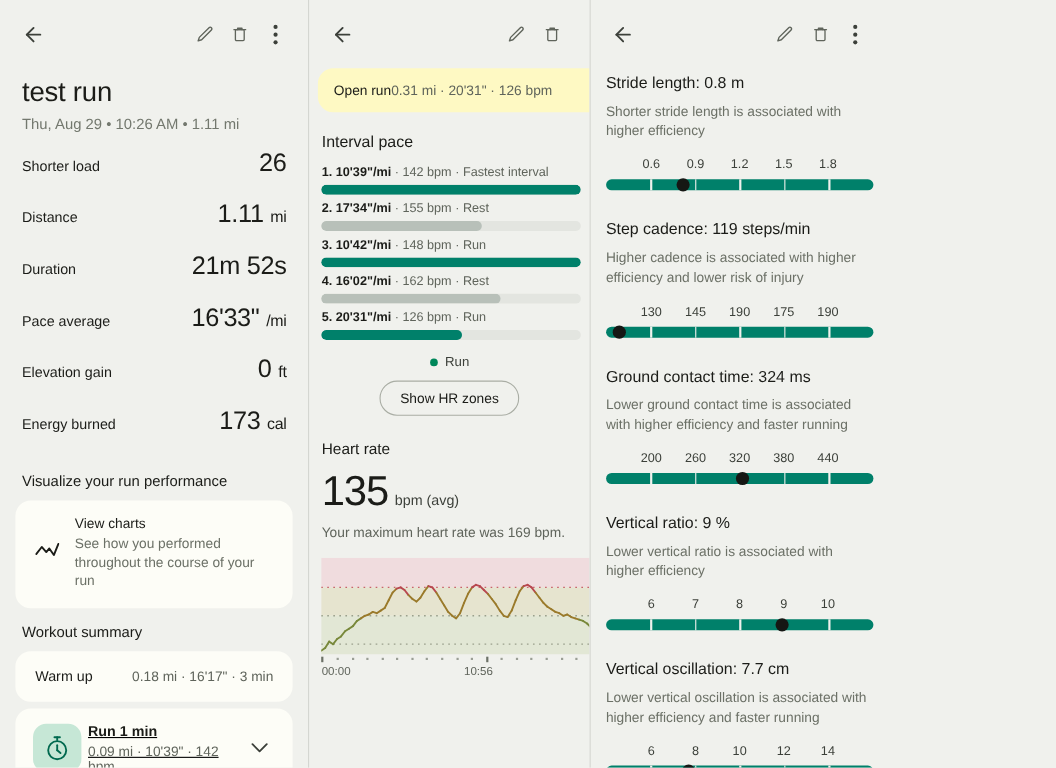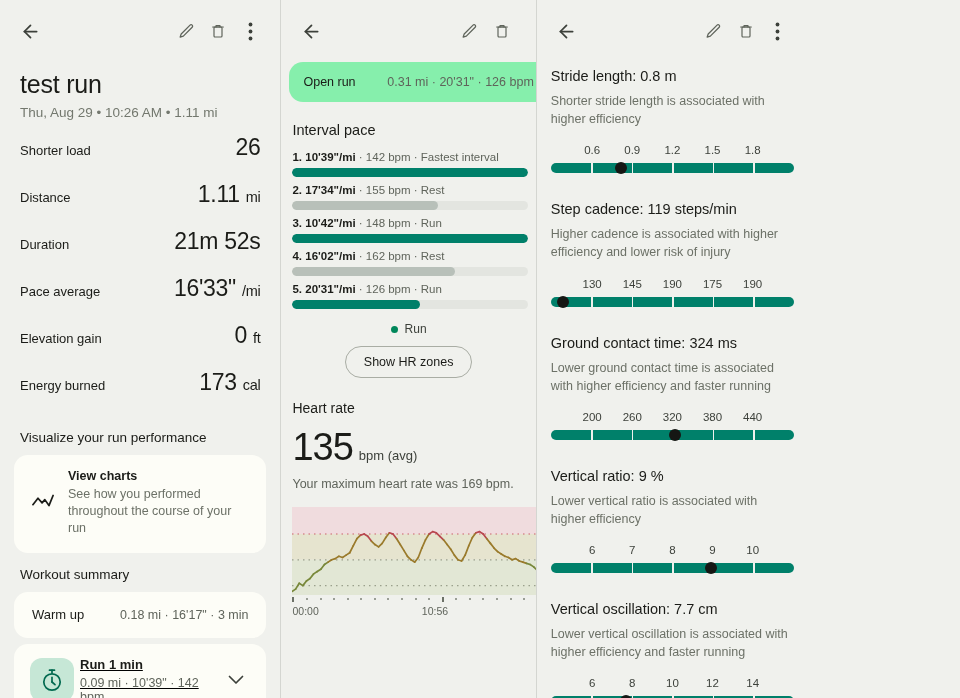--- a/index.html
+++ b/index.html
@@ -44,43 +44,43 @@
     font-size: 13.5px; color: #1b1c18; font-weight: 500;
     padding: 14px 20px 10px 20px;
   }
   .card {
     background: #fdfdf7; border-radius: 14px; margin: 0 14px;
   }
   .view-charts {
     display: flex; align-items: center; gap: 14px; padding: 14px 18px 16px 18px;
   }
   .vc-icon { flex: 0 0 auto; }
-  .vc-title { font-size: 12.5px; font-weight: 700; color: #1b1c18; margin-bottom: 3px; }
+  .vc-title { font-size: 12.5px; font-weight: 400; color: #1b1c18; margin-bottom: 3px; }
   .vc-desc { font-size: 12.5px; color: #6c7167; line-height: 1.35; }
 
   .summary-row {
     display: flex; align-items: center; justify-content: space-between;
     padding: 0 18px; height: 46px;
   }
   .summary-name { font-size: 13px; color: #1b1c18; }
   .summary-meta { font-size: 12.5px; color: #5f645b; }
   .card-gap { height: 6px; }
   .run-row { display: flex; align-items: center; gap: 6px; padding: 13px 14px 13px 16px; text-decoration: underline; }
   .run-badge {
     width: 44px; height: 44px; border-radius: 12px; background: #c6e7d6;
     display: flex; align-items: center; justify-content: center; flex: 0 0 auto;
   }
   .run-text { flex: 1; }
   .run-title { font-size: 13px; font-weight: 700; color: #1b1c18; margin-bottom: 4px; }
   .run-meta { font-size: 12.5px; color: #5f645b; }
 
   
   .open-run-card {
-    background: #86efac; border-radius: 14px; margin-left: 8px; margin-right: -14px;
-    display: flex; align-items: center; justify-content: space-between;
+    background: #fef9c3; border-radius: 14px; margin-left: 8px; margin-right: -14px;
+    display: flex; align-items: center; justify-content: flex-start;
     height: 40px; padding: 0 16px 0 14px; margin-top: 0;
   }
   .or-name { font-size: 12.5px; color: #1b1c18; }
   .or-meta { font-size: 12.5px; color: #5f645b; white-space: nowrap; }
   .p2-head { font-size: 14.5px; font-weight: 500; color: #1b1c18; padding: 20px 0 6px 11px; }
   .interval { padding: 0 8px 0 11px; }
   .iv-label { font-size: 11.5px; color: #3c403a; padding: 7px 0 5px 0; white-space: nowrap; }
   .iv-label b { font-weight: 700; color: #1b1c18; }
   .iv-label .muted { color: #5f645b; }
   .iv-track { height: 9px; border-radius: 5px; background: #e3e5e0; position: relative; overflow: hidden; }

